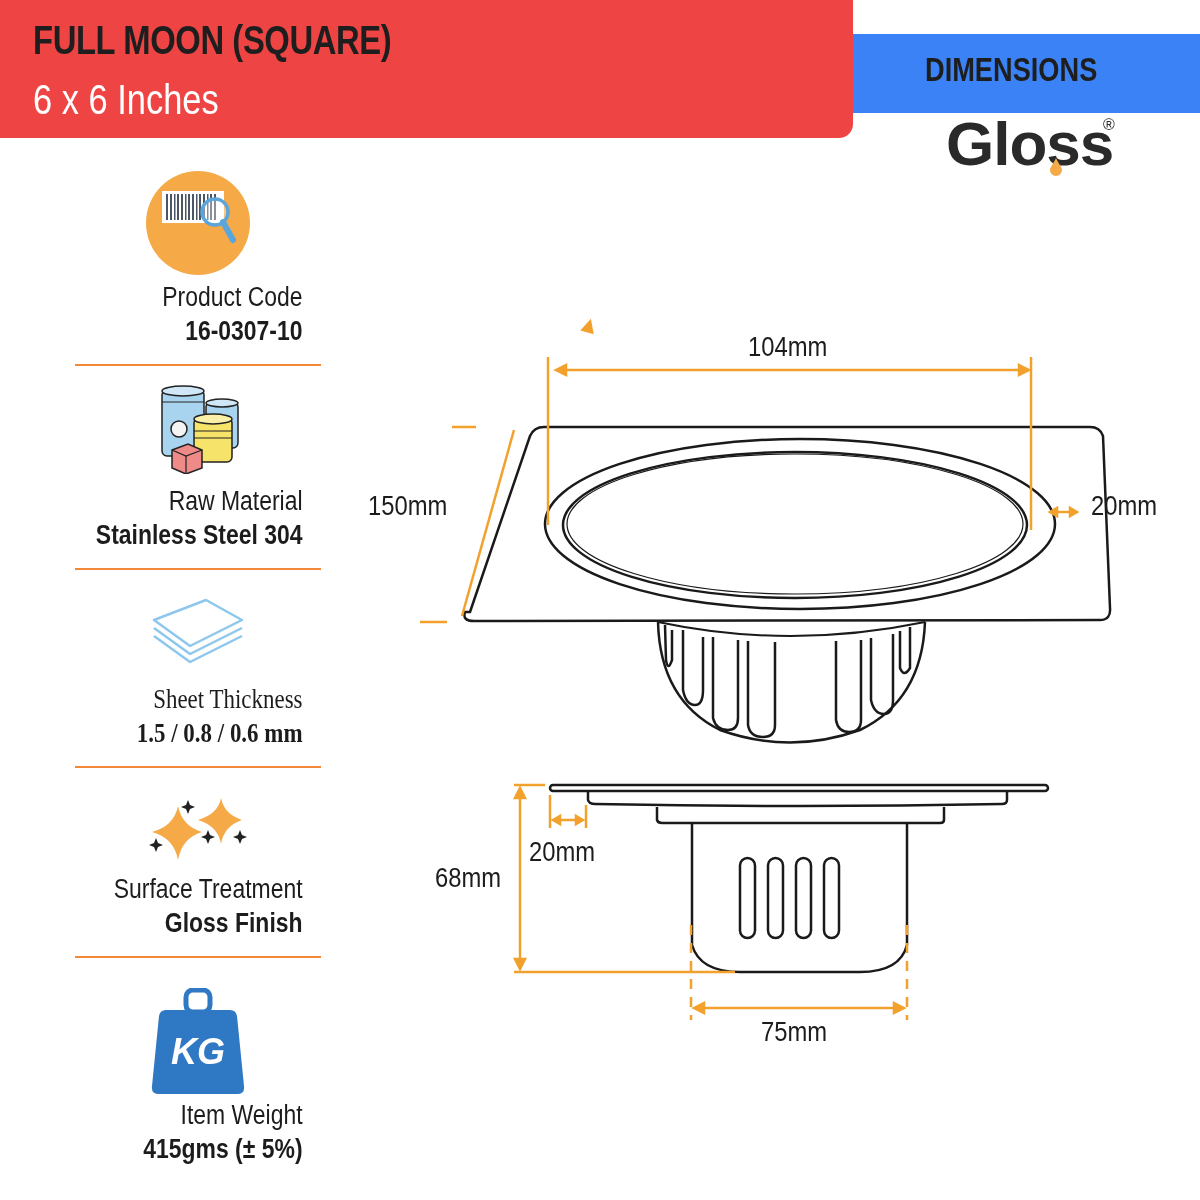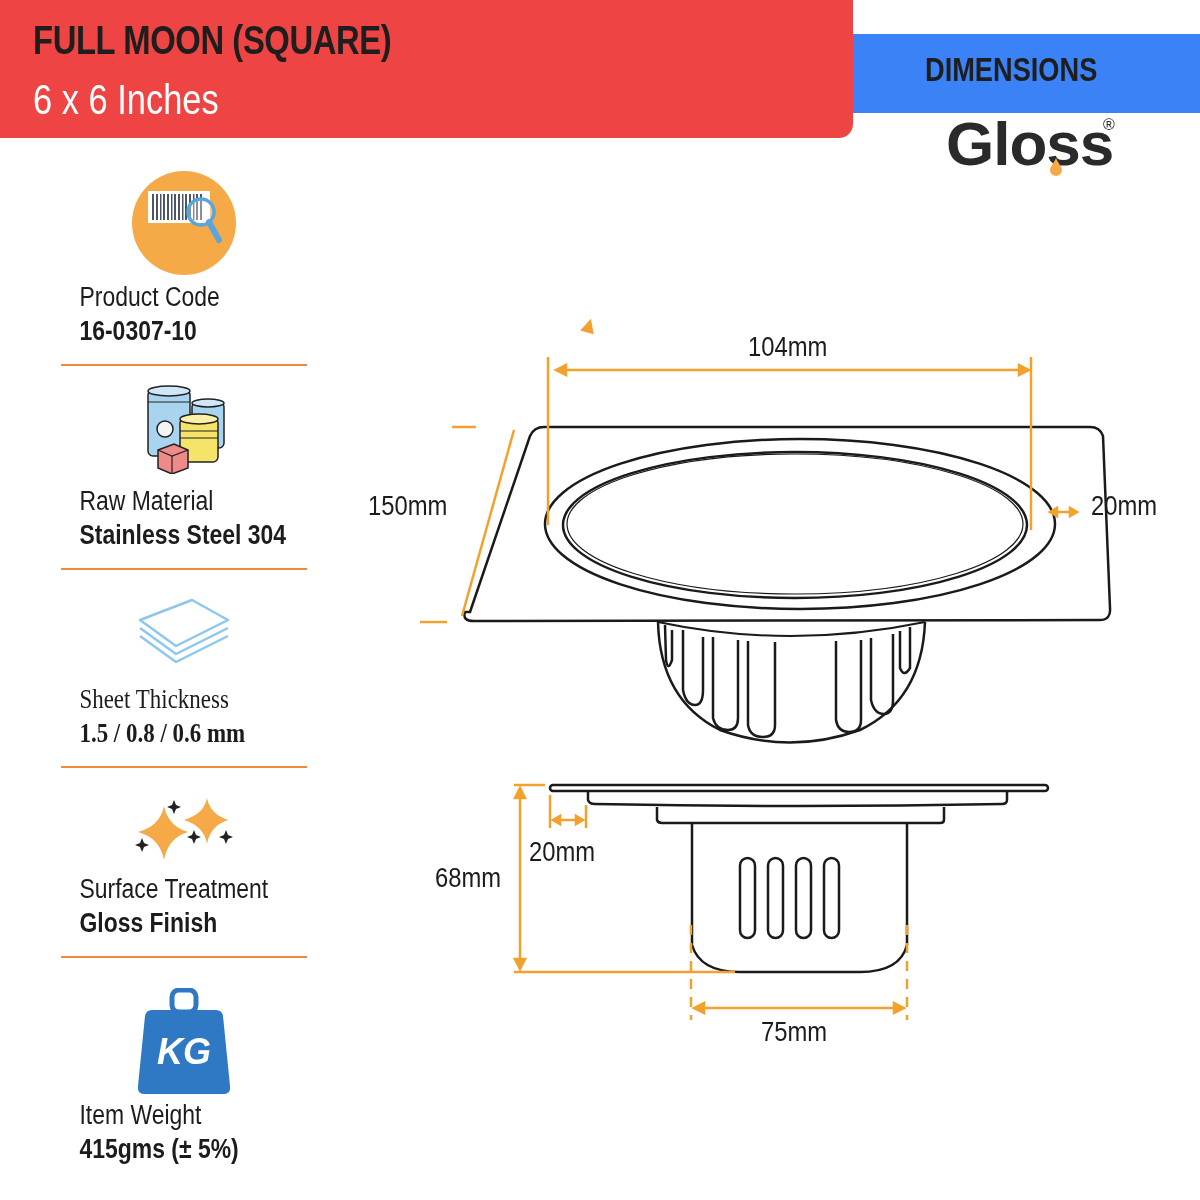--- a/index.html
+++ b/index.html
@@ -7,21 +7,21 @@
     .title-banner { position: absolute; left: 0; top: 0; width: 853px; height: 138px; background: #ef4444; border-radius: 0 0 14px 0; }
     .title-banner .t1 { position: absolute; left: 33px; top: 18px; font-size: 40px; font-weight: bold; letter-spacing: -0.5px; transform: scaleX(0.82); transform-origin: left top; white-space: nowrap; color: #1e1e1e; }
     .title-banner .t2 { position: absolute; left: 33px; top: 76px; font-size: 42px; color: #ffffff; transform: scaleX(0.82); transform-origin: left top; white-space: nowrap; }
     .dim-bar { position: absolute; left: 853px; top: 34px; width: 347px; height: 79px; background: #3b82f6; }
     .dim-bar span { position: absolute; left: 72px; top: 16px; font-size: 34px; font-weight: bold; transform: scaleX(0.8); transform-origin: left top; white-space: nowrap; color: #1e1e1e; }
     .logo { position: absolute; left: 946px; top: 108px; width: 200px; height: 70px; }
     .logo .word { font-size: 62px; font-weight: bold; color: #2a2a2a; letter-spacing: -1px; }
     .logo .reg { position: absolute; left: 157px; top: 8px; font-size: 16px; color: #2a2a2a; }
     .logo .drop { position: absolute; left: 103px; top: 50px; width: 14px; height: 18px; }
 
-    .spec { position: absolute; left: 61px; width: 246px; text-align: left; }
+    .spec { position: absolute; left: 75px; width: 246px; text-align: right; }
     .spec .icon { position: relative; margin: 0 auto; }
     .spec .label { font-size: 27px; color: #1c1c1c; transform: scaleX(0.85); white-space: nowrap; line-height: 34px; }
     .spec .value { font-size: 27px; font-weight: bold; color: #1c1c1c; transform: scaleX(0.85); white-space: nowrap; line-height: 34px; }
     .spec .divider { height: 2px; background: #f08a3a; margin-top: 16px; }
 
     .drawing { position: absolute; left: 0; top: 0; width: 1200px; height: 1200px; pointer-events: none; }
     .dim-label { position: absolute; font-size: 28px; color: #1c1c1c; transform: scaleX(0.85); transform-origin: left top; white-space: nowrap; }
   </style>
 </head>
 <body>

